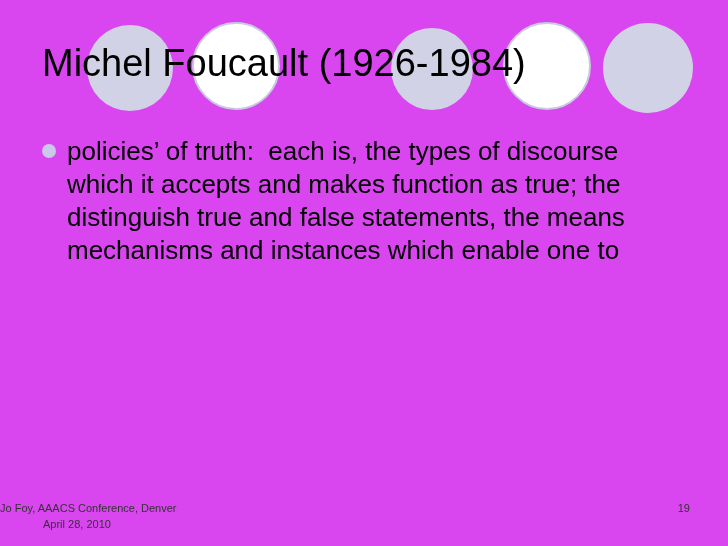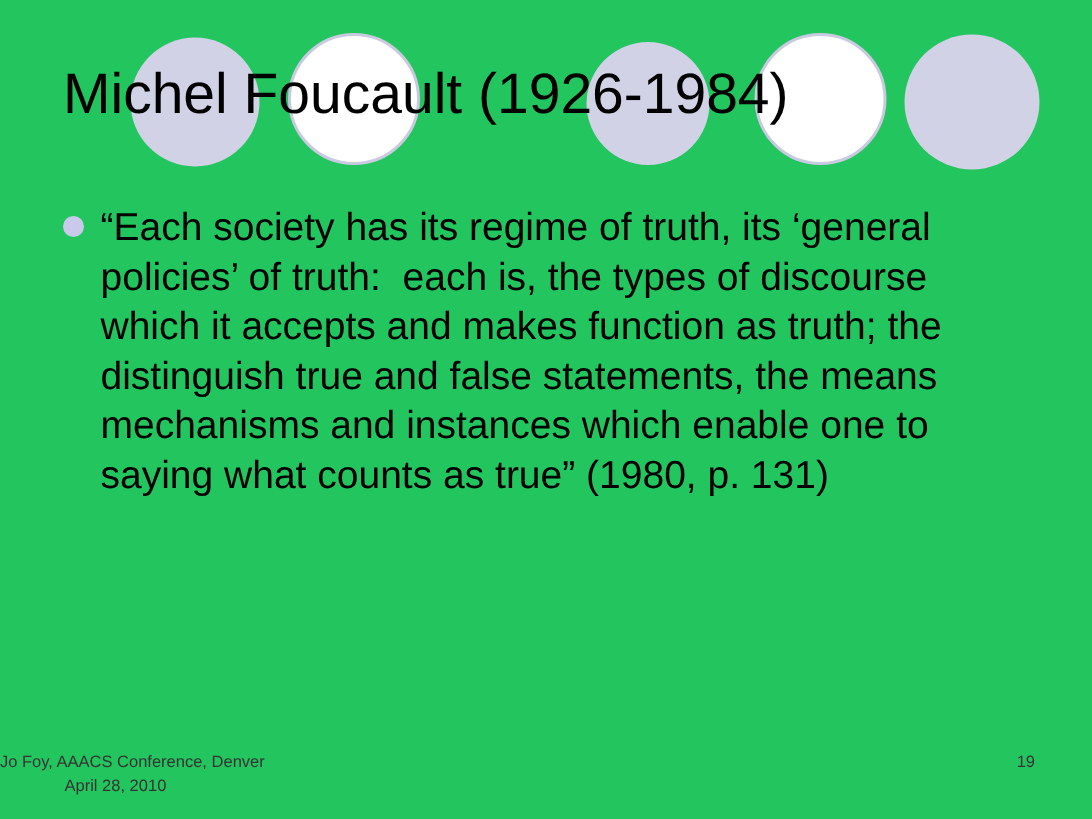--- a/index.html
+++ b/index.html
@@ -4,21 +4,21 @@
 <style>
   html, body {
     margin: 0;
     padding: 0;
     background: #ffffff;
   }
   .slide {
     position: relative;
     width: 728px;
     height: 546px;
-    background: #22c55e;
+    background: #d946ef;
     overflow: hidden;
     font-family: "Liberation Sans", sans-serif;
     color: #000;
   }
   
   .circle {
     position: absolute;
     border-radius: 50%;
     z-index: 0;
   }
@@ -109,26 +109,24 @@
       <div class="circle filled" style="left: 391px; top: 28px; width: 82px; height: 82px;"></div>
       <div class="circle outlined" style="left: 503px; top: 22px; width: 88px; height: 88px;"></div>
       <div class="circle filled" style="left: 603px; top: 23px; width: 90px; height: 90px;"></div>
     </div>
 
   <h1 class="title">Michel Foucault (1926-1984)</h1>
 
   <div class="bullet-item">
     <span class="bullet-marker"></span>
     <div class="quote" id="quote">
-        <div class="line">“Each society has its regime of truth, its ‘general</div>
         <div class="line">policies’ of truth:  each is, the types of discourse</div>
-        <div class="line">which it accepts and makes function as truth; the</div>
+        <div class="line">which it accepts and makes function as true; the</div>
         <div class="line">distinguish true and false statements, the means</div>
         <div class="line">mechanisms and instances which enable one to</div>
-        <div class="line">saying what counts as true” (1980, p. 131)</div>
       </div>
   </div>
 
   <div class="footer">
     <span class="footer-date">April 28, 2010</span>
     <span class="footer-credit">Jo Foy, AAACS Conference, Denver</span>
     <span class="footer-page">19</span>
   </div>
 
 </div>

